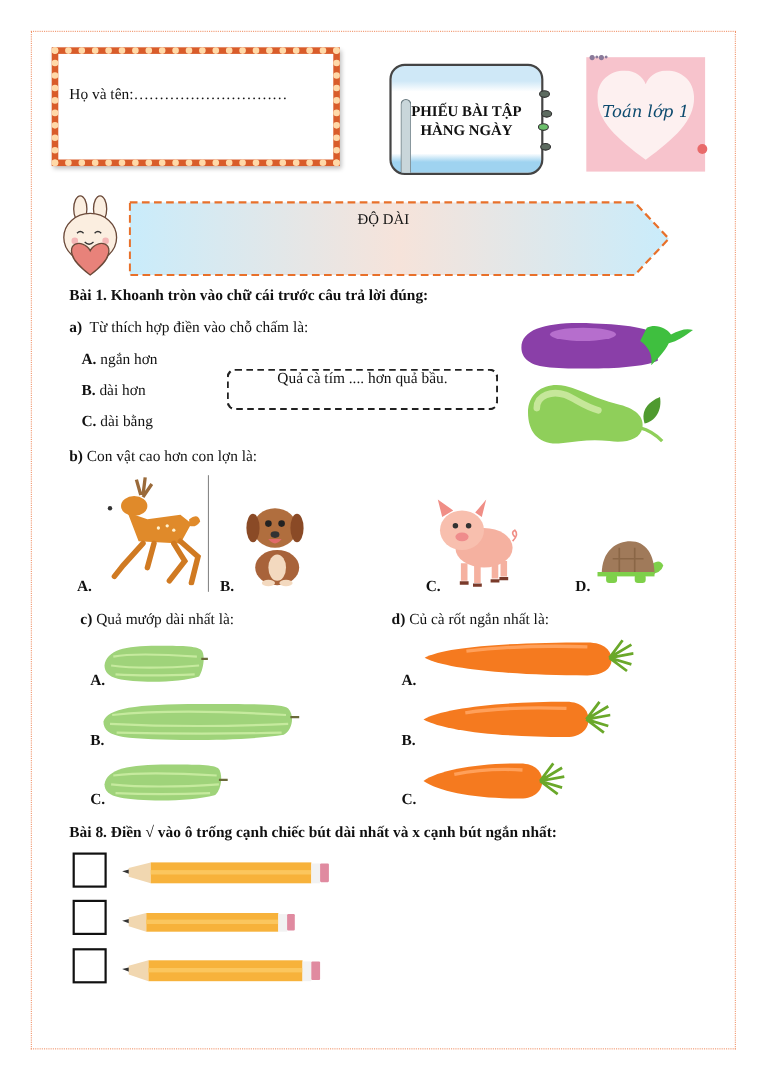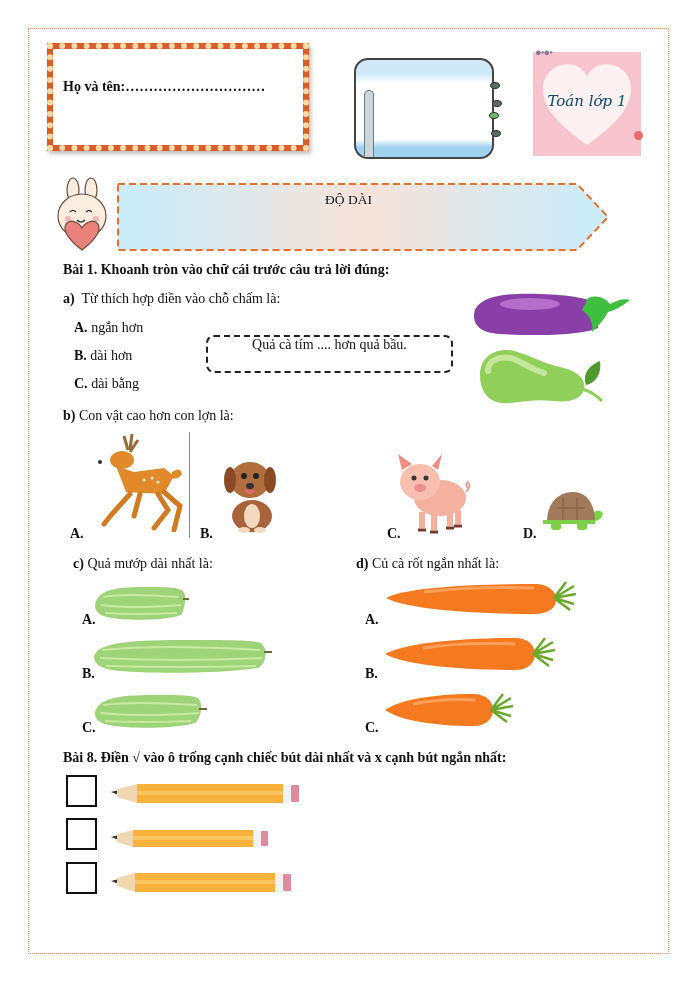--- a/index.html
+++ b/index.html
@@ -10,21 +10,20 @@
     position: absolute; left: 28px; top: 28px; width: 641px; height: 926px;
     border: 1.5px dotted #f0936a;
   }
 
   
   .name-box {
     position: absolute; left: 47px; top: 43px; width: 262px; height: 108px;
     border: 6px solid #d95c2a;
     box-shadow: 2px 3px 4px rgba(0,0,0,0.25);
     background: #fff;
-    font-weight: bold;
   }
   .name-box::before {
     content: ""; position: absolute; inset: -6px;
     border: 6px dotted #ffd9a8; pointer-events: none;
   }
   .name-line { position: absolute; left: 10px; font-size: 14px; white-space: nowrap; }
   .name-line.l1 { top: 30px; }
   .name-line.l2 { top: 60px; }
 
   
@@ -100,20 +99,24 @@
 <body>
 
 <div class="page-frame"></div>
 
 <div class="name-box">
   <div class="name-line l1">Họ và tên:…………………………</div>
 </div>
 
 <div class="phieu-badge">
   <div class="dino"></div>
+  <div class="title">
+    <div>PHIẾU BÀI TẬP</div>
+    <div>HÀNG NGÀY</div>
+  </div>
 </div>
 <span class="ring" style="left:490px;top:82px"></span>
 <span class="ring" style="left:492px;top:100px"></span>
 <span class="ring" style="left:489px;top:112px;background:#6bbf6b"></span>
 <span class="ring" style="left:491px;top:130px"></span>
 
 <div class="toan-card">
   <svg class="heart" viewBox="0 0 100 95">
     <path d="M50 92 C20 70 0 52 0 28 C0 10 14 0 28 0 C40 0 47 7 50 14 C53 7 60 0 72 0 C86 0 100 10 100 28 C100 52 80 70 50 92 Z" fill="#fdf0f0"></path>
   </svg>

